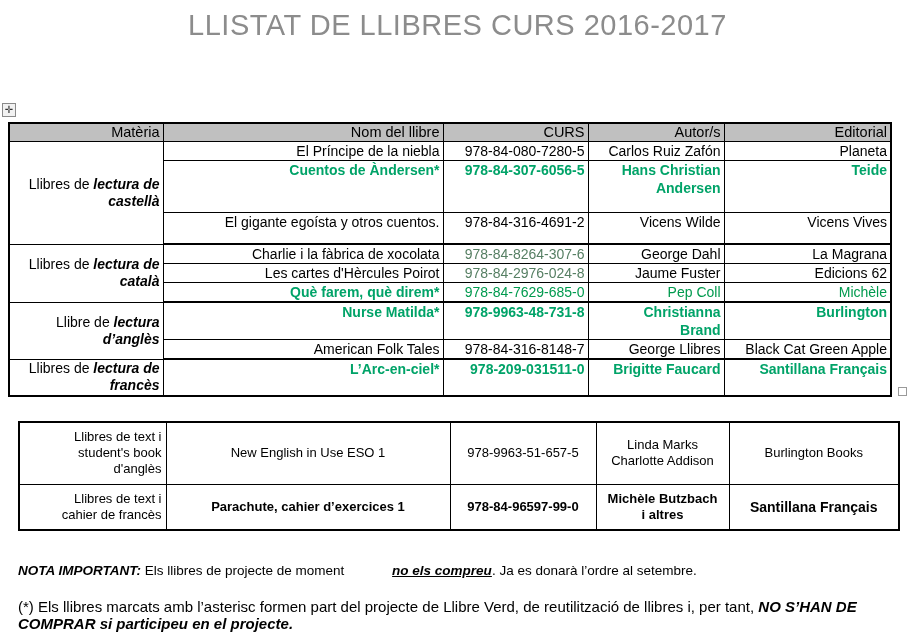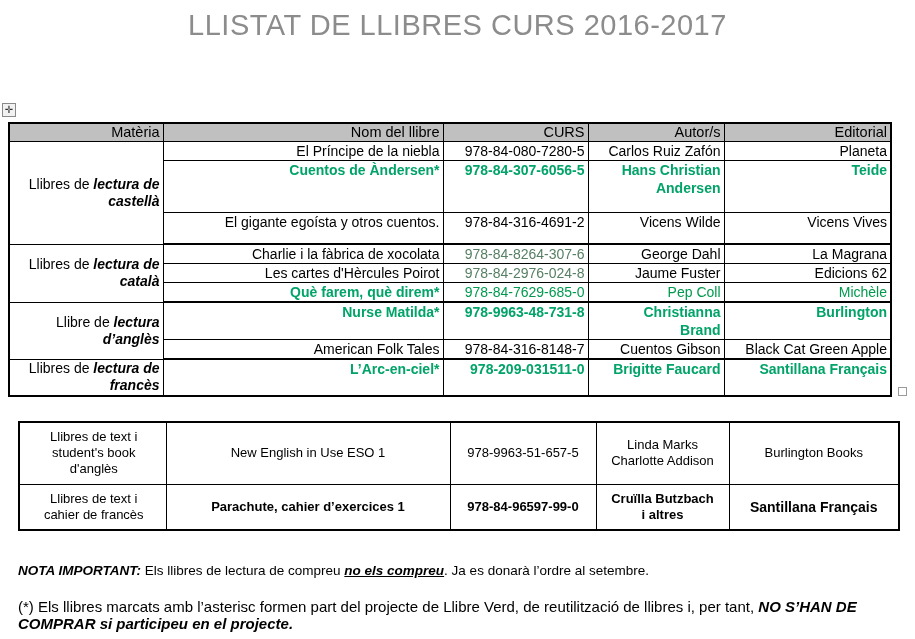--- a/index.html
+++ b/index.html
@@ -38,27 +38,27 @@
   .t1 tr.group-end td { border-bottom-width:2px; }
   .bold { font-weight:700;font-style:italic; }
   .gb { color:var(--green-bold,#00a368); font-weight:700; }
   .gr { color:var(--green-regular,#009a4e); }
   .gm { color:var(--green-muted,#567f63); }
   .wrap { white-space:pre-line; }
   
   .t2 { position:absolute; left:18px; top:421px; width:880px; font-size:13px; border:2px solid #000; }
   .t2 td { border:1px solid #000; text-align:center; vertical-align:middle; padding:0 4px; line-height:16px; }
   .t2 tr.r1 { height:62px; } .t2 tr.r2 { height:46px; }
-  .t2 td.materia { text-align:center; padding-left:6px; }
+  .t2 td.materia { text-align:right; padding-left:6px; }
   .t2 tr.r2 td.b2 { font-weight:700; }
   .t2 tr.r2 td.editorial-b { font-weight:700; font-size:14px; }
   
   .note1 { position:absolute; left:18px; top:562px; width:885px; font-size:13.5px; line-height:17px; }
   .note2 { position:absolute; left:18px; top:598px; width:885px; font-size:15px; line-height:17px; }
-  .u { text-decoration:underline; }
+  .u { text-decoration:underline;margin-left:44px; }
 </style>
 </head>
 <body>
 
 <div class="page">
 
   <div class="doc-title">LLISTAT DE LLIBRES CURS 2016-2017</div>
 
   <div class="move-handle">✛</div>
 
@@ -121,21 +121,21 @@
       <td class="materia" rowspan="2"><span>Llibre de </span><span class="bold">lectura d’anglès</span></td>
       <td class="gb">Nurse Matilda*</td>
       <td class="gb">978-9963-48-731-8</td>
       <td class="gb wrap">Christianna
 Brand</td>
       <td class="gb">Burlington</td>
     </tr>
     <tr class="h18 group-end">
       <td>American Folk Tales</td>
       <td>978-84-316-8148-7</td>
-      <td>Cuentos Gibson</td>
+      <td>George Llibres</td>
       <td>Black Cat Green Apple</td>
     </tr>
     <tr class="h37">
       <td class="materia"><span>Llibres de </span><span class="bold">lectura de francès</span></td>
       <td class="gb">L’Arc-en-ciel*</td>
       <td class="gb">978-209-031511-0</td>
       <td class="gb">Brigitte Faucard</td>
       <td class="gb">Santillana Français</td>
     </tr>
   </tbody>
@@ -160,24 +160,24 @@
       <td>978-9963-51-657-5</td>
       <td class="wrap">Linda Marks
 Charlotte Addison</td>
       <td>Burlington Books</td>
     </tr>
     <tr class="r2">
       <td class="materia wrap">Llibres de text i
 cahier de francès</td>
       <td class="b2">Parachute, cahier d’exercices 1</td>
       <td class="b2">978-84-96597-99-0</td>
-      <td class="b2 wrap">Cruïlla Butzbach
+      <td class="b2 wrap">Michèle Butzbach
 i altres</td>
       <td class="editorial-b">Santillana Français</td>
     </tr>
   </tbody>
     </table>
 
-  <p class="note1"><span class="bold">NOTA IMPORTANT:</span><span>  Els llibres de lectura de compreu </span><span class="bold u">no els compreu</span><span>. Ja es donarà l’ordre al setembre.</span></p>
+  <p class="note1"><span class="bold">NOTA IMPORTANT:</span><span>  Els llibres de projecte de moment </span><span class="bold u">no els compreu</span><span>. Ja es donarà l’ordre al setembre.</span></p>
 
   <p class="note2"><span>(*) Els llibres marcats amb l’asterisc formen part del projecte de Llibre Verd, de reutilització de llibres i, per tant, </span><span class="bold">NO S’HAN DE COMPRAR si participeu en el projecte.</span></p>
 
 </div>
 
 </body></html>

